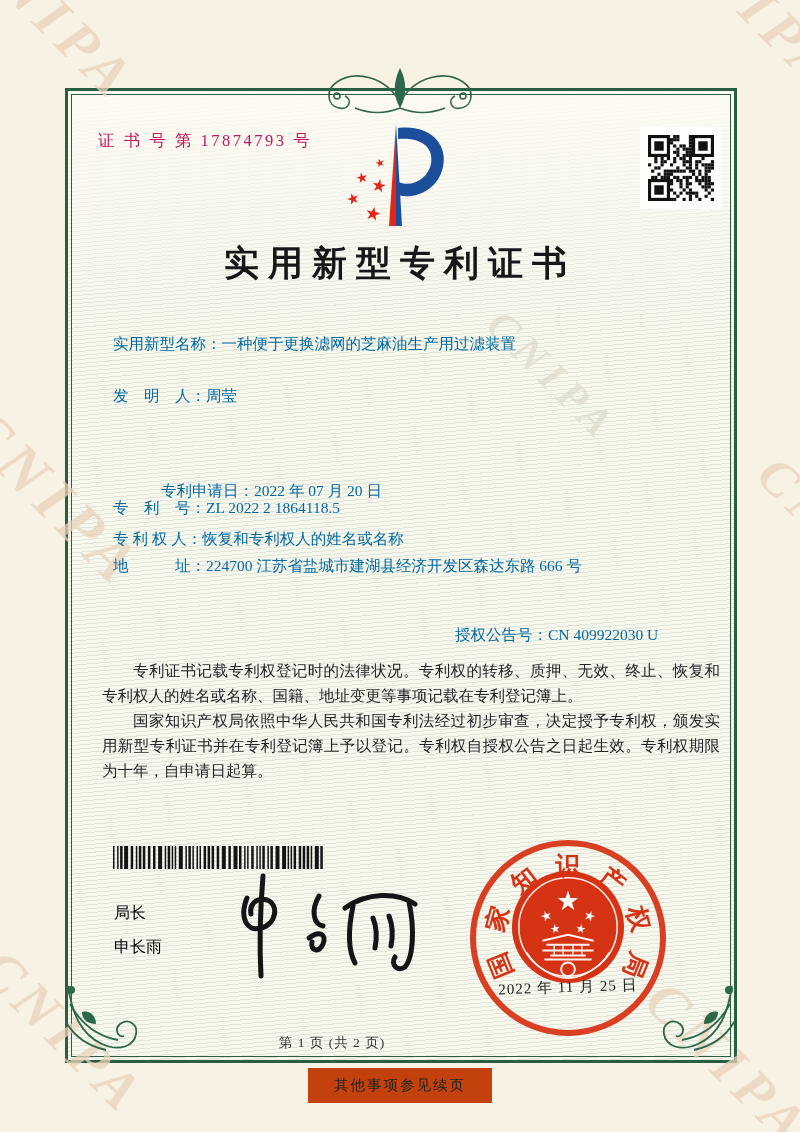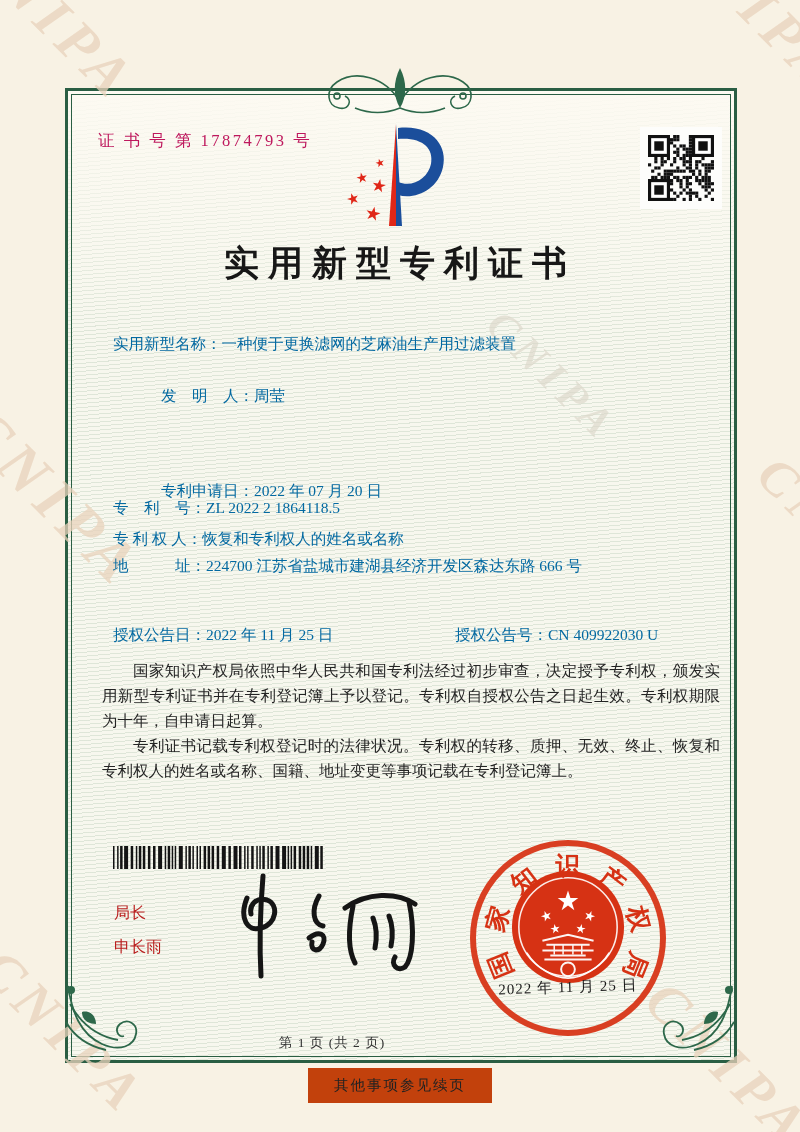--- a/index.html
+++ b/index.html
@@ -38,29 +38,29 @@
   
   .cert-number{position:absolute; z-index:2; left:98px; top:130px; font-size:16.5px; letter-spacing:2.5px; color:#be185d;}
   .logo{position:absolute; z-index:2; left:338px; top:112px;}
   .qr-box{position:absolute; z-index:2; left:640px; top:127px; width:82px; height:82px; background:#fdfdfb;}
   .qr-box svg{position:absolute; left:8px; top:8px;}
   .title{
     position:absolute; z-index:2; left:0; top:240px; width:800px; text-align:center;
     font-size:35px; font-weight:bold; letter-spacing:9px; color:#171717;
   }
   .field{position:absolute; z-index:2; left:113px; font-size:15.5px; color:#0369a1; white-space:nowrap;}
-  .f0{top:334px;} .f1{top:386px;margin-left:48px;} .f2{top:458px;margin-top:40px;} .f3{top:481px;margin-left:48px;} .f4{top:529px;} .f5{top:556px;text-align:center;} .f6{top:625px;}
+  .f0{top:334px;} .f1{top:386px;} .f2{top:458px;margin-top:40px;} .f3{top:481px;margin-left:48px;} .f4{top:529px;} .f5{top:556px;text-align:center;} .f6{top:625px;}
   .field .second{position:absolute; left:342px; top:0; white-space:nowrap;}
   .paras{
     position:absolute; z-index:2; left:102px; top:658px; width:618px;
     font-size:15.5px; line-height:25px; text-align:justify; color:#242424;
   }
   .paras p{margin:0; text-indent:2em;}
   .barcode{position:absolute; z-index:2; left:113px; top:846px;}
-  .signer{position:absolute; z-index:2; left:114px; top:903px; font-family:"DejaVu Sans","Liberation Sans",sans-serif; font-size:16px; color:#b91c1c;}
+  .signer{position:absolute; z-index:2; left:114px; top:903px; font-family:"DejaVu Sans","Liberation Sans",sans-serif; font-size:16px; color:#000000;}
   .signer div{margin-bottom:13px;}
   .signature{position:absolute; z-index:3; left:225px; top:870px;}
   
   .seal{position:absolute; z-index:3; left:470px; top:840px; width:196px; height:196px;}
   .seal-ring{position:absolute; inset:0; border:6px solid rgba(214,48,18,.93); border-radius:50%;}
   .seal-emblem{position:absolute; left:39px; top:28px;}
   .seal-char{
     position:absolute; left:50%; top:50%; font-size:25px; font-weight:bold; color:#d63214;
     font-family:"Liberation Serif","DejaVu Serif",serif; line-height:1;
   }
@@ -292,27 +292,26 @@
 
   <div class="title">实用新型专利证书</div>
 
   <div class="field f0"><span>实用新型名称：</span><span>一种便于更换滤网的芝麻油生产用过滤装置</span></div>
   <div class="field f1"><span>发　明　人：</span><span>周莹</span></div>
   <div class="field f2"><span>专　利　号：</span><span>ZL 2022 2 1864118.5</span></div>
   <div class="field f3"><span>专利申请日：</span><span>2022 年 07 月 20 日</span></div>
   <div class="field f4"><span>专 利 权 人：</span><span>恢复和专利权人的姓名或名称</span></div>
   <div class="field f5"><span>地　　　址：</span><span>224700 江苏省盐城市建湖县经济开发区森达东路 666 号</span></div>
   <div class="field f6">
-    <span><span>授权公告日：</span><span>2022 年 11 月 25 日</span></span>
     <span class="second"><span>授权公告号：</span><span>CN 409922030 U</span></span>
   </div>
 
   <div class="paras">
+    <p>专利证书记载专利权登记时的法律状况。专利权的转移、质押、无效、终止、恢复和专利权人的姓名或名称、国籍、地址变更等事项记载在专利登记簿上。</p>
     <p>国家知识产权局依照中华人民共和国专利法经过初步审查，决定授予专利权，颁发实用新型专利证书并在专利登记簿上予以登记。专利权自授权公告之日起生效。专利权期限为十年，自申请日起算。</p>
-    <p>专利证书记载专利权登记时的法律状况。专利权的转移、质押、无效、终止、恢复和专利权人的姓名或名称、国籍、地址变更等事项记载在专利登记簿上。</p>
   </div>
 
   <svg class="barcode" width="220" height="23" viewBox="0 0 220 23" id="barcode-svg">
       <rect x="0.0" y="0" width="1.5" height="23" fill="#141414"></rect>
       <rect x="4.1" y="0" width="1.5" height="23" fill="#141414"></rect>
       <rect x="7.1" y="0" width="2.5" height="23" fill="#141414"></rect>
       <rect x="11.1" y="0" width="4" height="23" fill="#141414"></rect>
       <rect x="17.7" y="0" width="2.5" height="23" fill="#141414"></rect>
       <rect x="22.8" y="0" width="1.5" height="23" fill="#141414"></rect>
       <rect x="25.8" y="0" width="2.5" height="23" fill="#141414"></rect>

